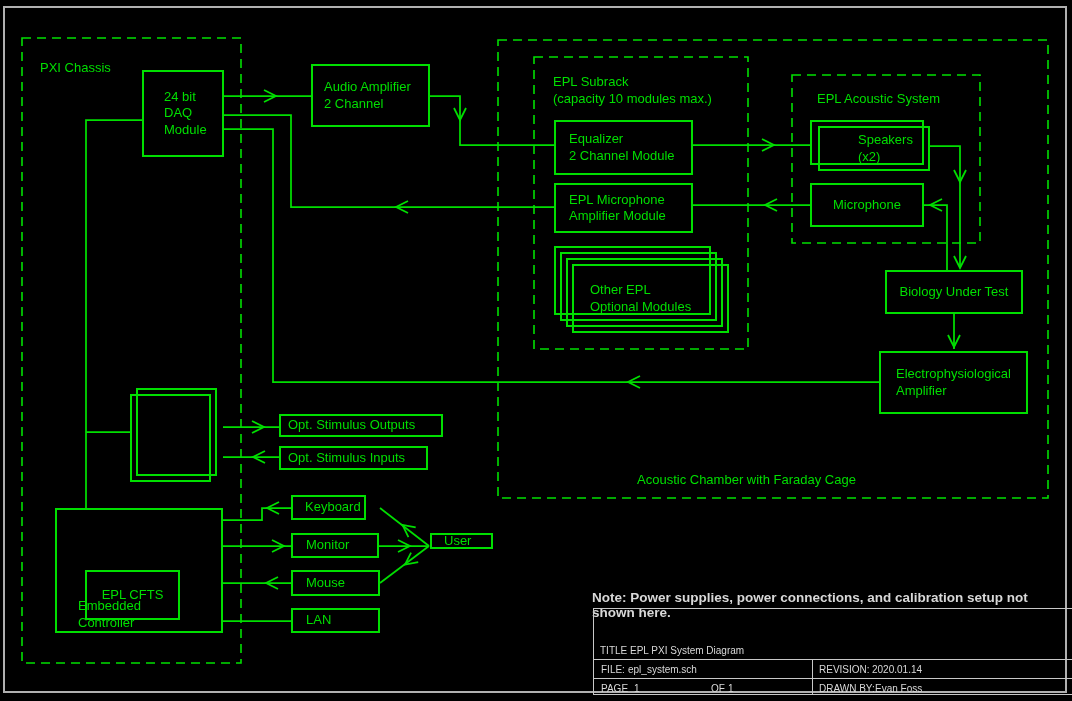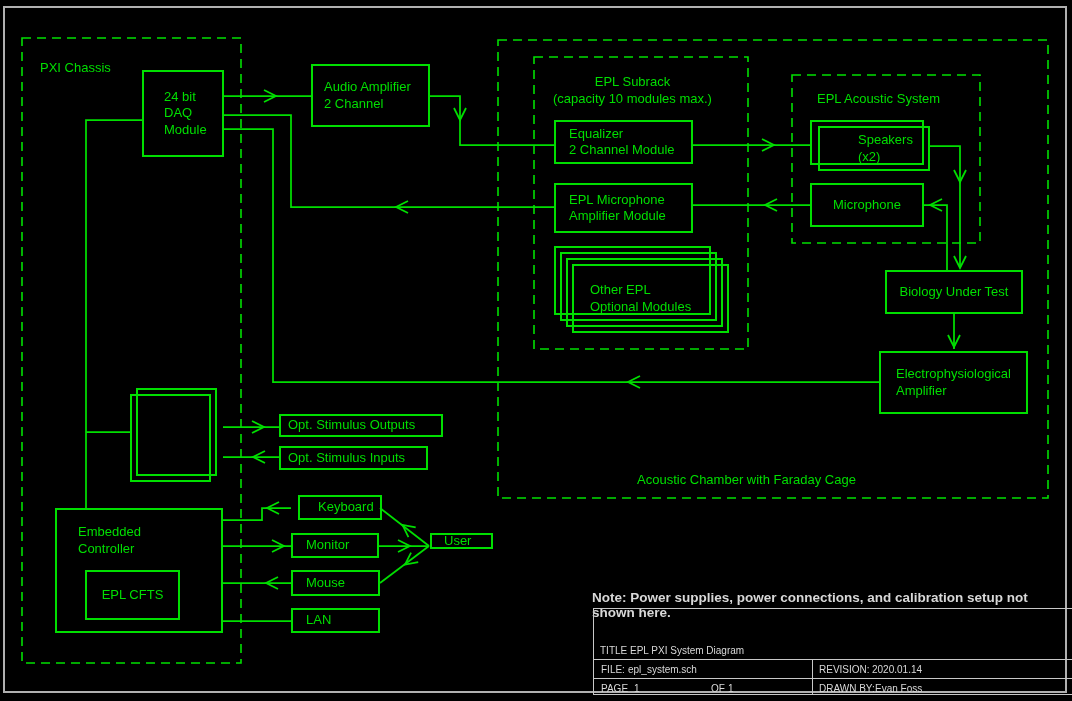--- a/index.html
+++ b/index.html
@@ -11,21 +11,21 @@
   #frame{position:absolute;left:3px;top:6px;width:1064px;height:687px;
          border:2px solid var(--frame);box-sizing:border-box;}
   svg.wires{position:absolute;left:0;top:0;width:1072px;height:701px;}
   svg.wires path, svg.wires rect{stroke:var(--green);fill:none;stroke-width:1.75;}
   svg.wires rect.region{stroke-dasharray:9 6;stroke-width:1.6;}
   .node{position:absolute;border:2px solid var(--green);box-sizing:border-box;background:transparent;
         display:flex;align-items:center;color:var(--green);font-size:13px;line-height:16.5px;}
   .node .lbl{white-space:pre-line;}
   .node.center{justify-content:center;text-align:center;}
   .ghost{position:absolute;border:2px solid var(--green);box-sizing:border-box;background:transparent;}
-  .rlabel{position:absolute;color:var(--green);font-size:13px;line-height:17px;white-space:pre-line;text-align:center;}
+  .rlabel{position:absolute;color:var(--green);font-size:13px;line-height:17px;white-space:pre-line;}
   .note{position:absolute;left:592px;top:590px;color:var(--white-text);font-size:13.5px;font-weight:bold;}
   
   #tb{position:absolute;left:593px;top:608px;width:491px;height:87px;
       border:1px solid var(--tb-border);box-sizing:border-box;color:var(--white-text);font-size:10px;padding-left:20px;}
   #tb .hline{position:absolute;left:0;width:100%;height:0;border-top:1px solid var(--tb-border);}
   #tb .vline{position:absolute;left:218px;top:51px;width:0;height:34px;border-left:1px solid var(--tb-border);}
   #tb span{position:absolute;white-space:nowrap;}
 </style>
 </head>
 <body>
@@ -135,21 +135,21 @@
 
   <div class="node" style="left:142px;top:70px;width:82px;height:87px;padding-left:20px">
       <span class="lbl">24 bit
 DAQ
 Module</span>
     </div>
   <div class="node" style="left:311px;top:64px;width:119px;height:63px;padding-left:11px">
       <span class="lbl">Audio Amplifier
 2 Channel</span>
     </div>
-  <div class="node" style="left:554px;top:120px;width:139px;height:44px;padding-left:13px">
+  <div class="node" style="left:554px;top:120px;width:139px;height:55px;padding-left:13px">
       <span class="lbl">Equalizer
 2 Channel Module</span>
     </div>
   <div class="node" style="left:554px;top:183px;width:139px;height:50px;padding-left:13px">
       <span class="lbl">EPL Microphone
 Amplifier Module</span>
     </div>
   <div class="node" style="left:572px;top:264px;width:157px;height:69px;padding-left:16px">
       <span class="lbl">Other EPL
 Optional Modules</span>
@@ -167,28 +167,28 @@
   <div class="node" style="left:879px;top:351px;width:149px;height:63px;padding-left:15px">
       <span class="lbl">Electrophysiological
 Amplifier</span>
     </div>
   <div class="node" style="left:279px;top:414px;width:164px;height:23px;padding-left:7px">
       <span class="lbl">Opt. Stimulus Outputs</span>
     </div>
   <div class="node" style="left:279px;top:446px;width:149px;height:24px;padding-left:7px">
       <span class="lbl">Opt. Stimulus Inputs</span>
     </div>
-  <div class="node" style="left:55px;top:508px;width:168px;height:125px;padding-left:21px;align-items:flex-start;padding-top:14px">
+  <div class="node" style="left:55px;top:508px;width:168px;height:125px;padding-left:21px;align-items:flex-end;padding-top:14px">
       <span class="lbl">Embedded
 Controller</span>
     </div>
   <div class="node center" style="left:85px;top:570px;width:95px;height:50px">
       <span class="lbl">EPL CFTS</span>
     </div>
-  <div class="node" style="left:298px;top:495px;width:84px;height:25px;padding-left:18px">
+  <div class="node" style="left:291px;top:495px;width:75px;height:25px;padding-left:12px">
       <span class="lbl">Keyboard</span>
     </div>
   <div class="node" style="left:291px;top:533px;width:88px;height:25px;padding-left:13px">
       <span class="lbl">Monitor</span>
     </div>
   <div class="node" style="left:291px;top:570px;width:89px;height:26px;padding-left:13px">
       <span class="lbl">Mouse</span>
     </div>
   <div class="node" style="left:291px;top:608px;width:89px;height:25px;padding-left:13px">
       <span class="lbl">LAN</span>

